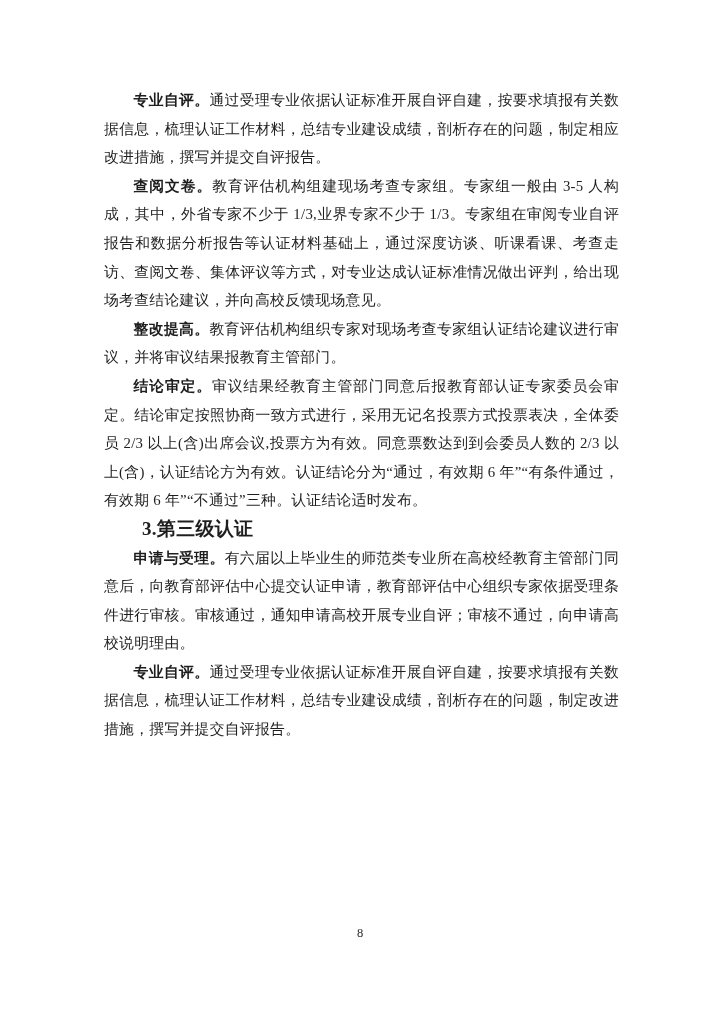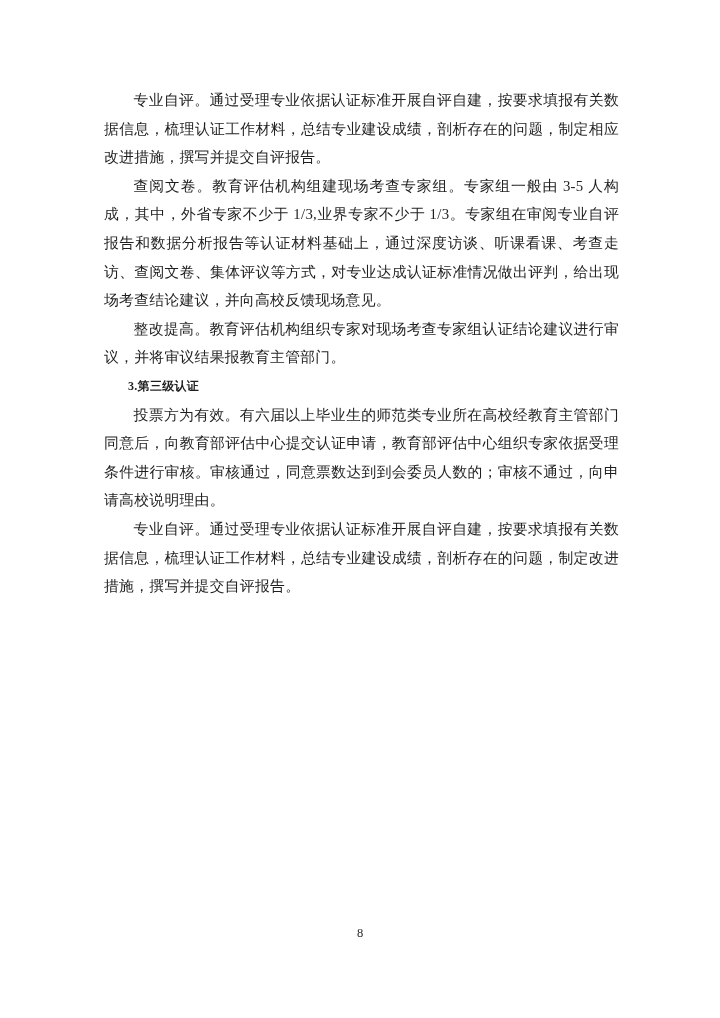--- a/index.html
+++ b/index.html
@@ -25,27 +25,27 @@
   }
   .para {
     margin: 0;
     text-indent: 2em;
     text-align: justify;
     font-size: 14.8px;
     line-height: 28.6px;
     letter-spacing: 0.3px;
   }
   .run-in-head {
-    font-weight: normal;
+    font-weight: bold;
   }
   .section-heading {
     margin: 0;
     text-indent: 2em;
     font-weight: bold;
-    font-size: 12px;
+    font-size: 19px;
     line-height: 28.6px;
     letter-spacing: 0.3px;
   }
   .page-number {
     position: absolute;
     left: 0;
     right: 0;
     top: 926px;
     text-align: center;
     font-size: 12.5px;
@@ -53,18 +53,19 @@
   }
 </style>
 </head>
 <body>
 
 <div class="page">
   <div class="doc-body">
       <p class="para"><span class="run-in-head">专业自评。</span><span>通过受理专业依据认证标准开展自评自建，按要求填报有关数据信息，梳理认证工作材料，总结专业建设成绩，剖析存在的问题，制定相应改进措施，撰写并提交自评报告。</span></p>
       <p class="para"><span class="run-in-head">查阅文卷。</span><span>教育评估机构组建现场考查专家组。专家组一般由 3-5 人构成，其中，外省专家不少于 1/3,业界专家不少于 1/3。专家组在审阅专业自评报告和数据分析报告等认证材料基础上，通过深度访谈、听课看课、考查走访、查阅文卷、集体评议等方式，对专业达成认证标准情况做出评判，给出现场考查结论建议，并向高校反馈现场意见。</span></p>
       <p class="para"><span class="run-in-head">整改提高。</span><span>教育评估机构组织专家对现场考查专家组认证结论建议进行审议，并将审议结果报教育主管部门。</span></p>
+      <p class="para"><span class="run-in-head">结论审定。</span><span>审议结果经教育主管部门同意后报教育部认证专家委员会审定。结论审定按照协商一致方式进行，采用无记名投票方式投票表决，全体委员 2/3 以上(含)出席会议,投票方为有效。同意票数达到到会委员人数的 2/3 以上(含)，认证结论方为有效。认证结论分为“通过，有效期 6 年”“有条件通过，有效期 6 年”“不通过”三种。认证结论适时发布。</span></p>
       <p class="section-heading">3.第三级认证</p>
-      <p class="para"><span class="run-in-head">投票方为有效。</span><span>有六届以上毕业生的师范类专业所在高校经教育主管部门同意后，向教育部评估中心提交认证申请，教育部评估中心组织专家依据受理条件进行审核。审核通过，同意票数达到到会委员人数的；审核不通过，向申请高校说明理由。</span></p>
+      <p class="para"><span class="run-in-head">申请与受理。</span><span>有六届以上毕业生的师范类专业所在高校经教育主管部门同意后，向教育部评估中心提交认证申请，教育部评估中心组织专家依据受理条件进行审核。审核通过，通知申请高校开展专业自评；审核不通过，向申请高校说明理由。</span></p>
       <p class="para"><span class="run-in-head">专业自评。</span><span>通过受理专业依据认证标准开展自评自建，按要求填报有关数据信息，梳理认证工作材料，总结专业建设成绩，剖析存在的问题，制定改进措施，撰写并提交自评报告。</span></p>
     </div>
   <div class="page-number">8</div>
 </div>
 
 </body></html>

